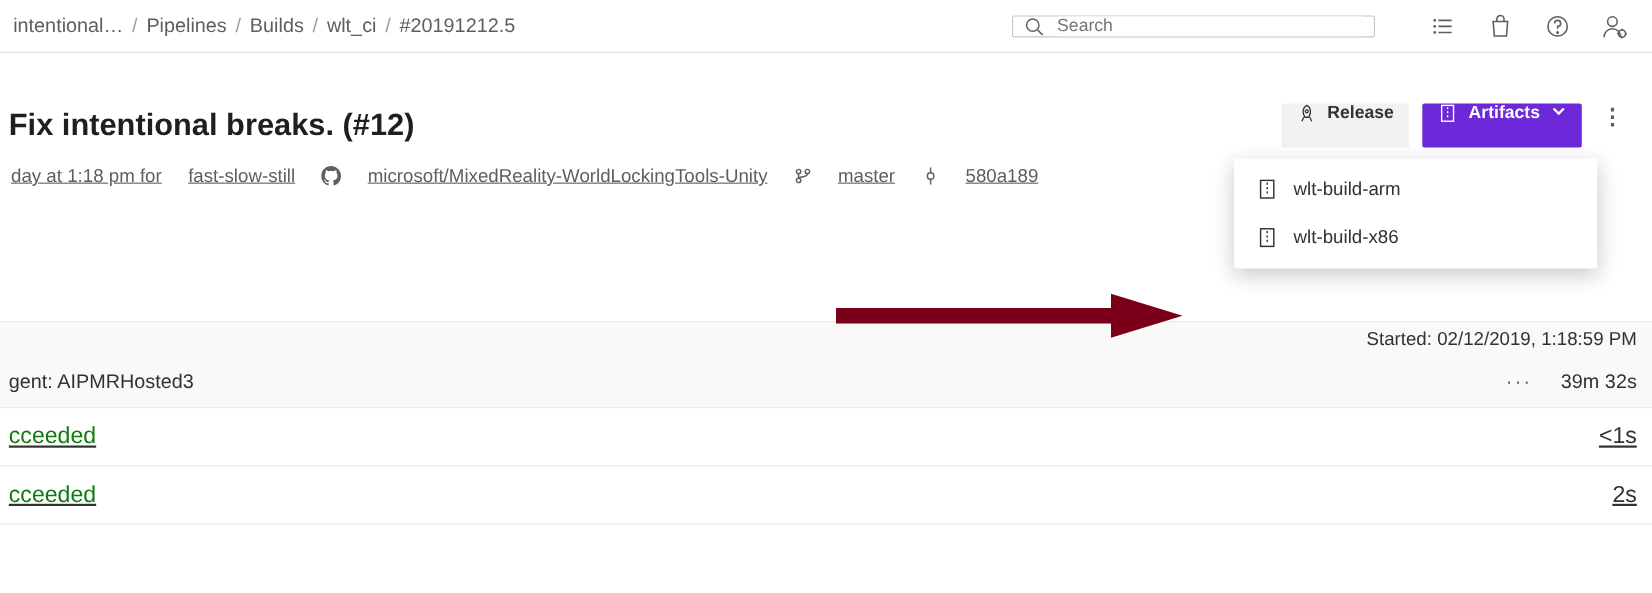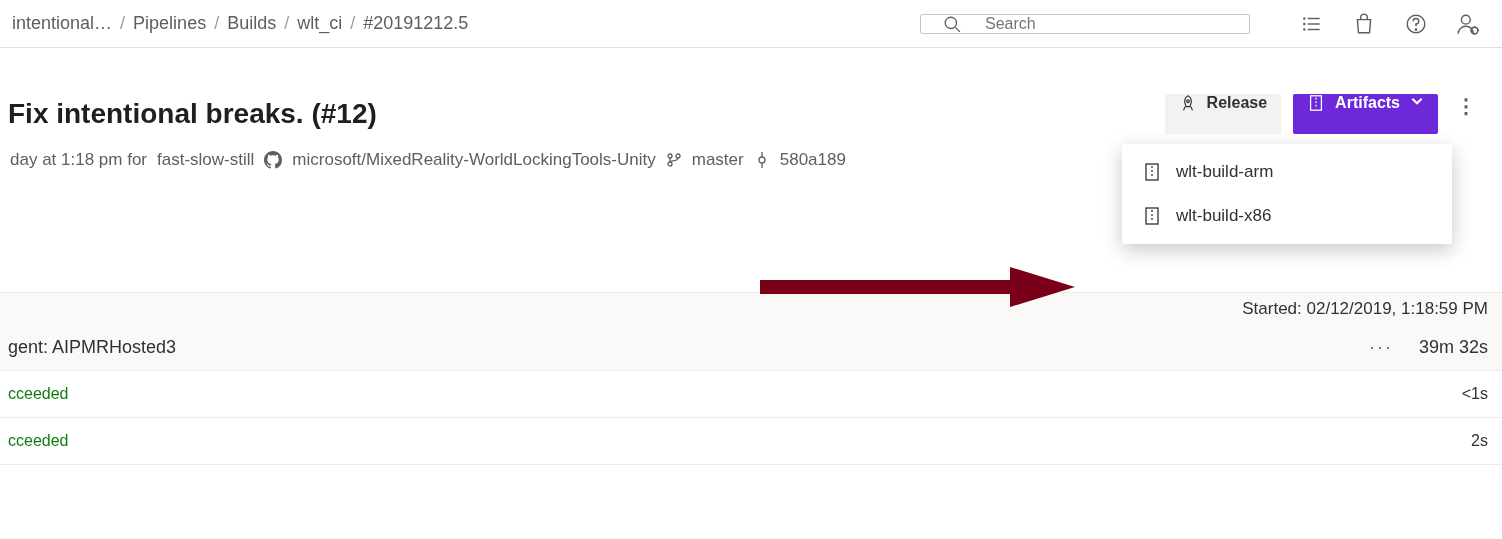--- a/index.html
+++ b/index.html
@@ -31,22 +31,22 @@
   }
   .breadcrumb .sep { color: #a19f9d; }
   .breadcrumb .crumb { cursor: pointer; }
   .search-box {
     display: flex;
     align-items: center;
     width: 330px;
     height: 20px;
     border: 1px solid #c8c6c4;
     border-radius: 2px;
-    padding: 0 22px;
-    gap: 24px;
+    padding: 0 10px;
+    gap: 12px;
     color: #605e5c;
   }
   .search-box input {
     border: none;
     outline: none;
     font-size: 16px;
     flex: 1;
     color: #323130;
   }
   .topbar-icons {
@@ -104,25 +104,26 @@
     background: transparent;
     width: 32px;
     padding: 0;
     justify-content: center;
     font-size: 20px;
     color: #605e5c;
   }
   .meta-row {
     display: flex;
     align-items: center;
-    gap: 10px;
+    gap: 24px;
     color: #605e5c;
     font-size: 17px;
     margin-top: 16px;
     padding-left: 2px;
+    text-decoration: underline;
   }
   .meta-row .link { cursor: pointer; }
   .dropdown {
     position: absolute;
     right: 50px;
     top: 144px;
     width: 330px;
     background: #fff;
     box-shadow: 0 6px 20px rgba(0,0,0,0.22);
     border-radius: 2px;
@@ -169,22 +170,23 @@
     align-items: center;
     gap: 26px;
     color: #323130;
   }
   .ellipsis { color: #605e5c; letter-spacing: 2px; cursor: pointer; }
   .task-row {
     display: flex;
     align-items: center;
     justify-content: space-between;
     padding: 14px 14px 14px 8px;
-    font-size: 16px;
+    font-size: 21px;
     border-bottom: 1px solid #edebe9;
+    text-decoration: underline;
   }
   .status-succeeded { color: #107c10; }
   svg { display: block; }
 </style>
 </head>
 <body>
 
 <div class="topbar">
   <div class="breadcrumb">
     <span class="crumb">intentional…</span>

